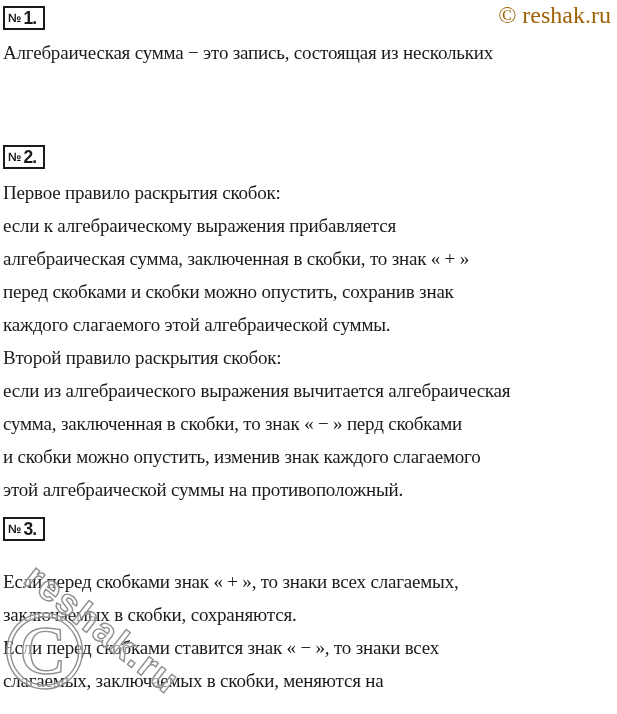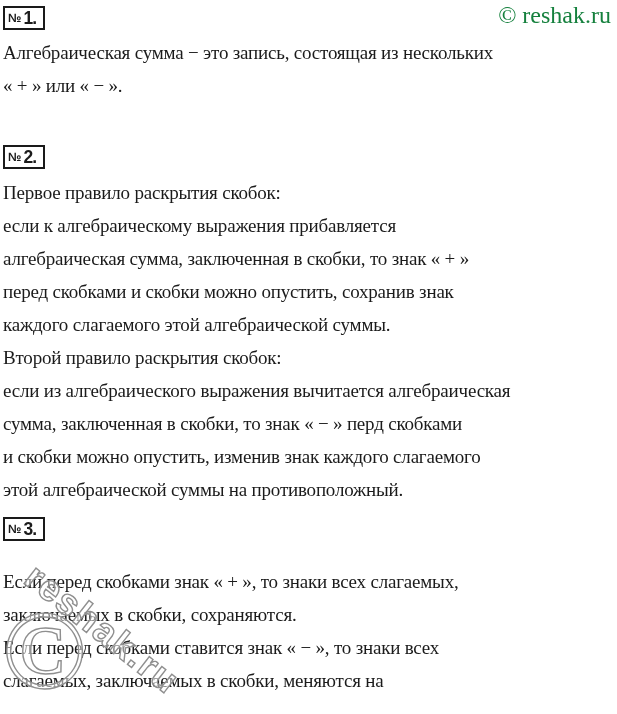--- a/index.html
+++ b/index.html
@@ -41,21 +41,21 @@
   }
   #numbox-1 { top: 6px; }
   #numbox-2 { top: 145px; }
   #numbox-3 { top: 517px; }
 
   .copyright {
     position: absolute;
     top: 2px;
     right: 6px;
     font-size: 24px;
-    color: #15803d;
+    color: #a16207;
     white-space: nowrap;
     z-index: 2;
   }
 
   .para {
     position: absolute;
     left: 3px;
     z-index: 1;
   }
   #para-1 { top: 36px; }
@@ -85,21 +85,20 @@
 
   <div class="numbox" id="numbox-1">
     <span class="num-symbol">№</span>
     <span class="num">1.</span>
   </div>
 
   <div class="copyright">© reshak.ru</div>
 
   <div class="para" id="para-1">
     <div class="line">Алгебраическая сумма − это запись, состоящая из нескольких</div>
-    <div class="line">« + » или « − ».</div>
   </div>
 
   <div class="numbox" id="numbox-2">
     <span class="num-symbol">№</span>
     <span class="num">2.</span>
   </div>
 
   <div class="para" id="para-2">
     <div class="line">Первое правило раскрытия скобок:</div>
     <div class="line">если к алгебраическому выражения прибавляется</div>

